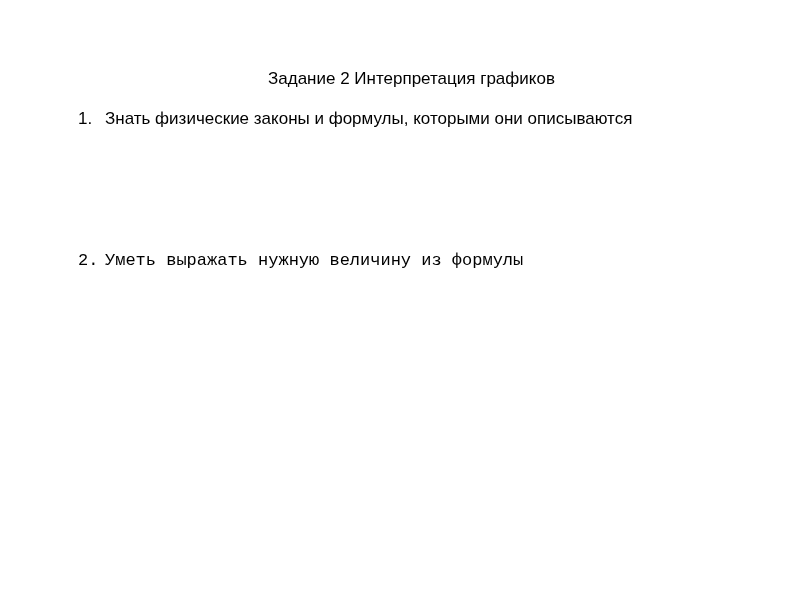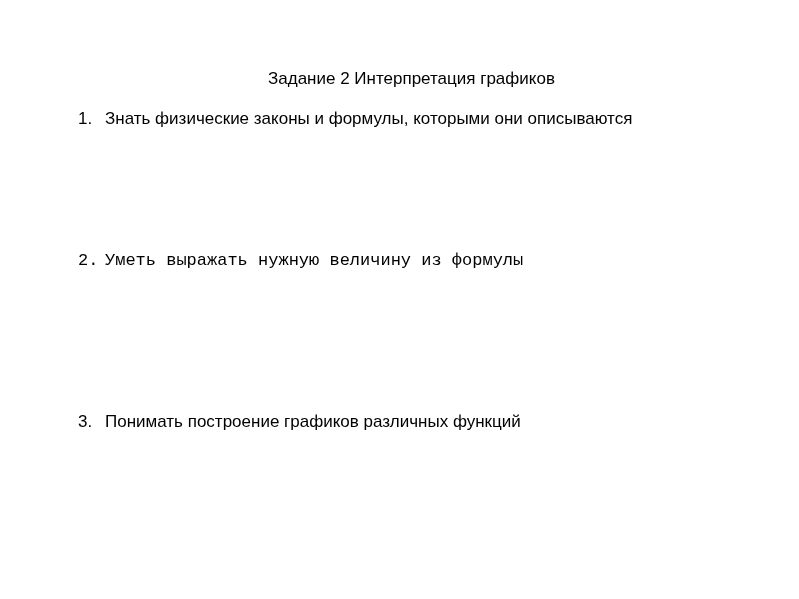--- a/index.html
+++ b/index.html
@@ -51,16 +51,13 @@
   <div class="title">Задание 2  Интерпретация графиков</div>
 
   <div class="item item1">
     <span class="num">1.</span><span>Знать физические законы и формулы, которыми они описываются</span>
   </div>
 
   <div class="item item2">
     <span class="num">2.</span><span>Уметь выражать нужную величину из формулы</span>
   </div>
 
-  <div class="item item3">
-    <span class="num">3.</span><span>Понимать построение графиков различных функций</span>
-  </div>
 </div>
 
 </body></html>

